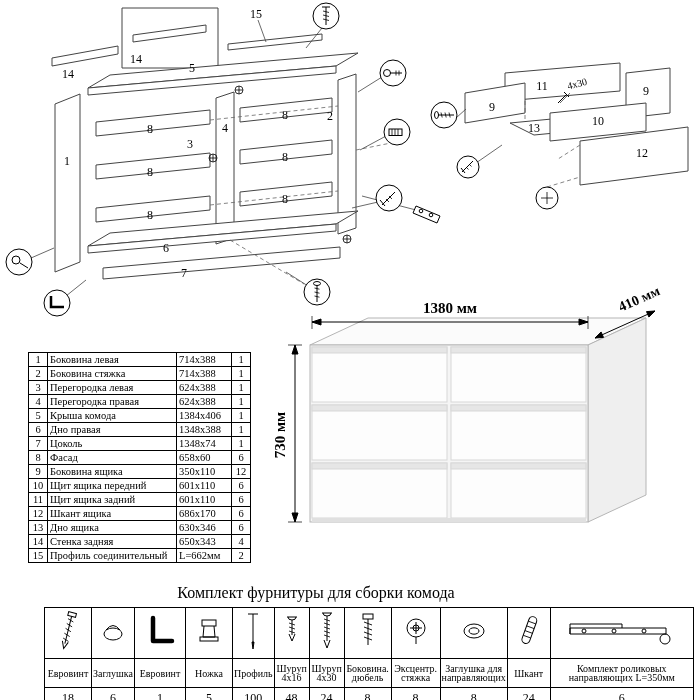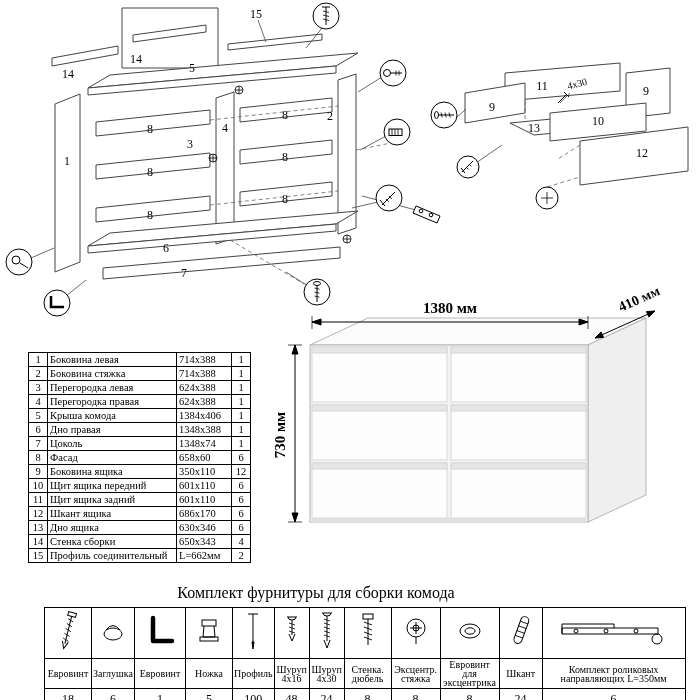--- a/index.html
+++ b/index.html
@@ -319,21 +319,21 @@
           <td class="pt-qty">6</td>
         </tr>
         <tr>
           <td class="pt-num">13</td>
           <td class="pt-name">Дно ящика</td>
           <td class="pt-size">630x346</td>
           <td class="pt-qty">6</td>
         </tr>
         <tr>
           <td class="pt-num">14</td>
-          <td class="pt-name">Стенка сборки</td>
+          <td class="pt-name">Стенка задняя</td>
           <td class="pt-size">650x343</td>
           <td class="pt-qty">4</td>
         </tr>
         <tr>
           <td class="pt-num">15</td>
           <td class="pt-name">Профиль соединительный</td>
           <td class="pt-size">L=662мм</td>
           <td class="pt-qty">2</td>
         </tr>
       </tbody>
@@ -432,23 +432,23 @@
             </svg></td>
         </tr>
         <tr>
           <td class="hw-name-cell">Евровинт</td>
           <td class="hw-name-cell">Заглушка</td>
           <td class="hw-name-cell">Евровинт</td>
           <td class="hw-name-cell">Ножка</td>
           <td class="hw-name-cell">Профиль</td>
           <td class="hw-name-cell">Шуруп 4x16</td>
           <td class="hw-name-cell">Шуруп 4x30</td>
-          <td class="hw-name-cell">Стенка. дюбель</td>
+          <td class="hw-name-cell">Боковина. дюбель</td>
           <td class="hw-name-cell">Эксцентр. стяжка</td>
-          <td class="hw-name-cell">Евровинт для эксцентрика</td>
+          <td class="hw-name-cell">Заглушка для направляющих</td>
           <td class="hw-name-cell">Шкант</td>
           <td class="hw-name-cell">Комплект роликовых направляющих L=350мм</td>
         </tr>
         <tr>
           <td class="hw-qty-cell">18</td>
           <td class="hw-qty-cell">6</td>
           <td class="hw-qty-cell">1</td>
           <td class="hw-qty-cell">5</td>
           <td class="hw-qty-cell">100</td>
           <td class="hw-qty-cell">48</td>

